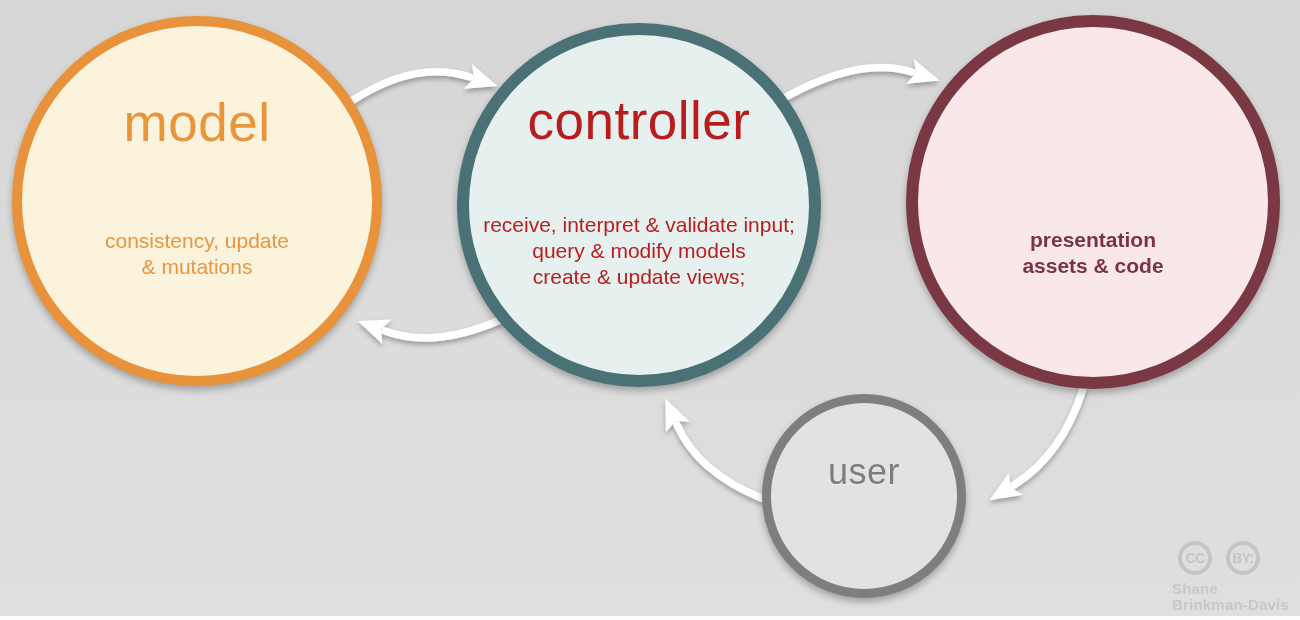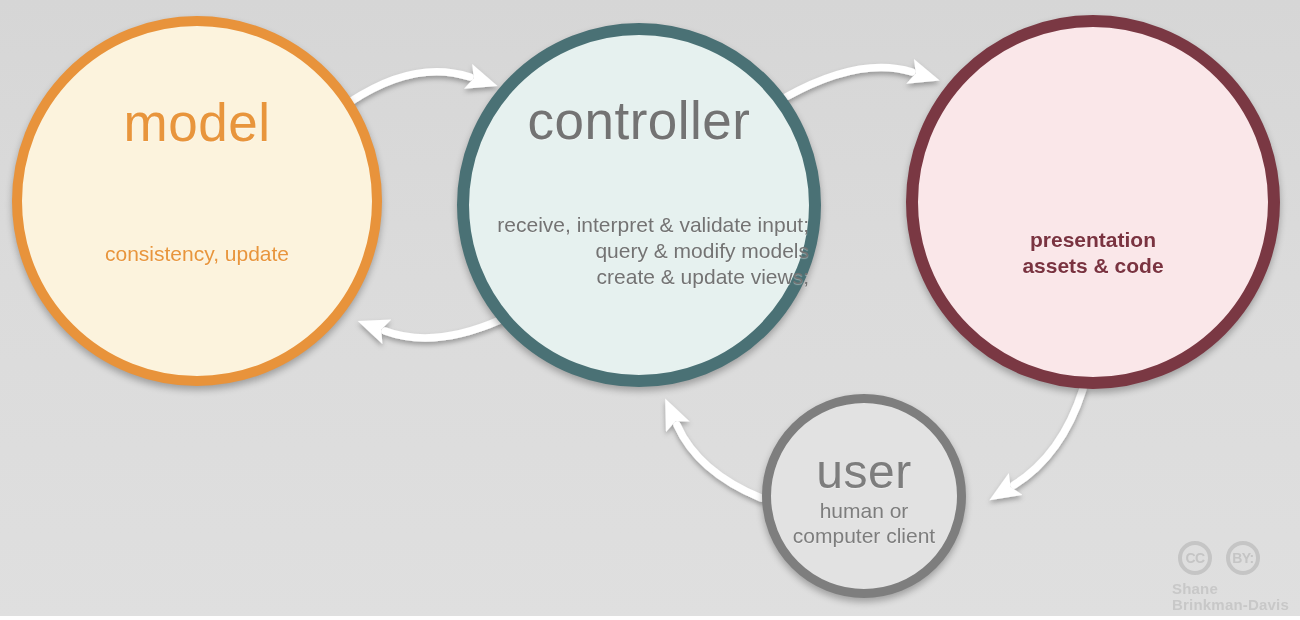--- a/index.html
+++ b/index.html
@@ -39,26 +39,26 @@
     transform: translateY(-50%);
     font-size: 21px;
     line-height: 26px;
     text-shadow: 0 1px 1px rgba(255,255,255,0.4);
   }
   .node-model      { left: 12px;  top: 16px;  width: 370px; height: 370px; border-width: 10px; }
   .node-model .title { top: 27.5%; }
   .node-model .desc  { top: 65%; }
   .node-controller { left: 457px; top: 23px;  width: 364px; height: 364px; border-width: 12px; }
   .node-controller .title { top: 25%; }
-  .node-controller .desc  { top: 63.5%; text-align: right; }
+  .node-controller .desc  { top: 63.5%; }
   .node-view       { left: 906px; top: 15px;  width: 374px; height: 374px; border-width: 12px; }
   .node-view .title { top: 26.5%; }
   .node-view .desc  { top: 64.5%; font-weight: bold; }
   .node-user       { left: 762px; top: 394px; width: 204px; height: 204px; border-width: 9px; }
-  .node-user .title { top: 37%; font-size: 48px; }
+  .node-user .title { top: 37%; font-size: 36px; }
   .node-user .desc  { top: 64.5%; font-size: 21px; line-height: 25px; }
 
   .attribution {
     position: absolute;
     right: 14px;
     top: 541px;
     width: 120px;
   }
   .badges { display: flex; gap: 14px; justify-content: flex-start; margin-left: 12px; }
   .badge {
@@ -108,45 +108,42 @@
       <path d="M 500 320 Q 434 349 385 331" marker-end="url(#ah)"></path>
       <path d="M 1083 389 Q 1062 455 1014 485" marker-end="url(#ah)"></path>
       <path d="M 761 498 Q 698 472 677 425" marker-end="url(#ah)"></path>
     </g>
   </svg>
 
   <div class="circle node-model" style="border-color: rgb(232, 147, 59); background-color: rgb(252, 243, 221); color: rgb(232, 149, 60);">
     <div class="title">model</div>
     <div class="desc">
       <div>consistency, update</div>
+      <div>&amp; mutations</div>
     </div>
   </div>
 
-  <div class="circle node-controller" style="border-color: rgb(74, 113, 117); background-color: rgb(230, 241, 239); color: #737373;">
+  <div class="circle node-controller" style="border-color: rgb(74, 113, 117); background-color: rgb(230, 241, 239); color: #b91c1c;">
     <div class="title">controller</div>
     <div class="desc">
       <div>receive, interpret &amp; validate input;</div>
       <div>query &amp; modify models</div>
       <div>create &amp; update views;</div>
     </div>
   </div>
 
   <div class="circle node-view" style="border-color: rgb(122, 56, 67); background-color: rgb(250, 231, 233); color: rgb(122, 51, 64);">
     <div class="desc">
       <div>presentation</div>
       <div>assets &amp; code</div>
     </div>
   </div>
 
   <div class="circle node-user" style="border-color: rgb(126, 126, 126); background-color: rgb(226, 226, 226); color: rgb(125, 125, 125);">
     <div class="title">user</div>
-    <div class="desc">
-      <div>human or</div>
-      <div>computer client</div>
-    </div>
   </div>
 
   <div class="attribution">
     <div class="badges">
       <div class="badge">CC</div>
       <div class="badge">BY:</div>
     </div>
     <div class="author">
       <div>Shane</div>
       <div>Brinkman-Davis</div>

